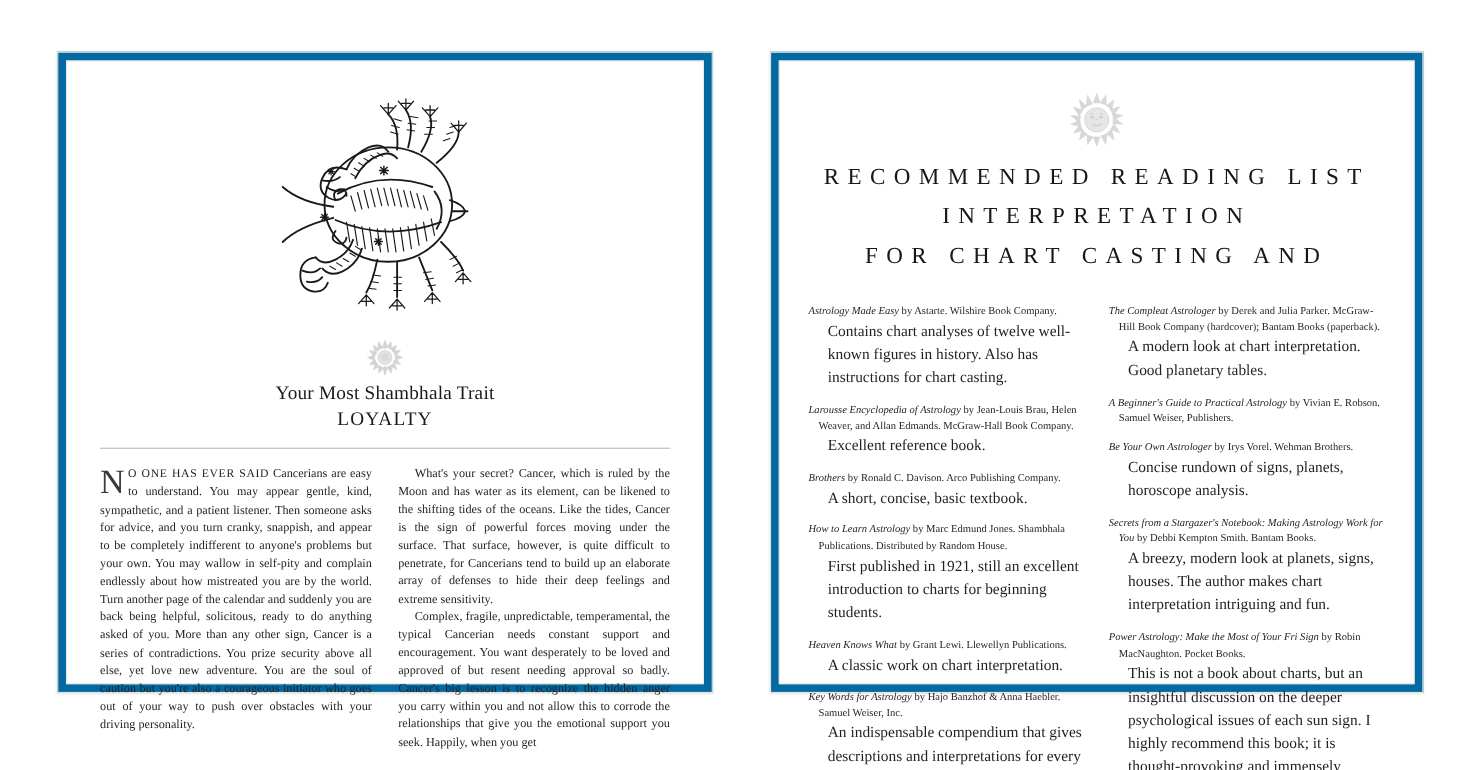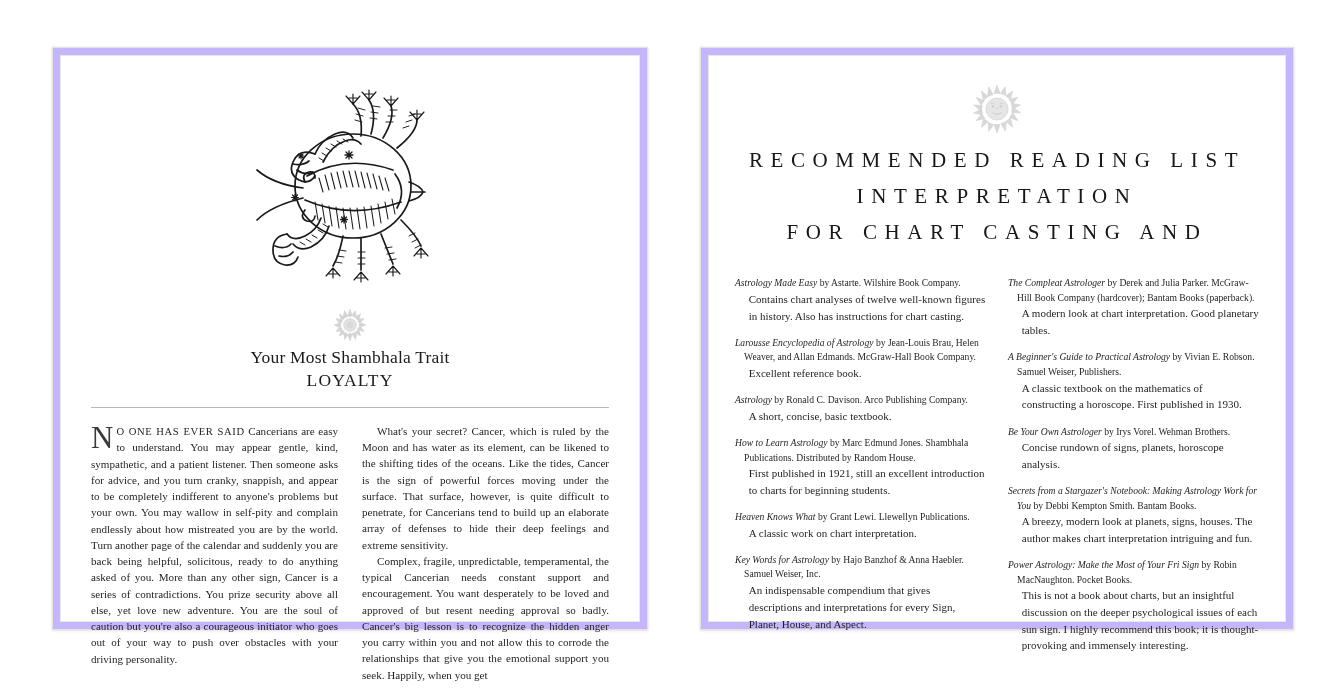--- a/index.html
+++ b/index.html
@@ -18,21 +18,21 @@
   .spread {
     position: relative;
     width: 1344px;
     height: 700px;
     display: flex;
   }
 
   
   .page {
     position: absolute;
-    background: #c4b5fd;
+    background: #0369a1;
     border: 1px solid #e3e3e3;
     box-shadow: 0 1px 3px rgba(0,0,0,0.10), 0 0 0 1px rgba(0,0,0,0.02);
   }
   .page-inner {
     position: absolute;
     top: 7px; left: 7px; right: 7px; bottom: 7px;
     border: 1px solid #e8e8e8;
     background: #ffffff;
   }
 
@@ -157,21 +157,21 @@
   .entry .ref {
     font-size: 9.6px;
     line-height: 1.52;
     color: #1f1f1f;
     text-indent: -0.95em;
     padding-left: 0.95em;
     margin: 0;
   }
   .entry .ref i { font-style: italic; }
   .entry .note {
-    font-size: 11px;
+    font-size: 14px;
     line-height: 1.52;
     color: #1f1f1f;
     margin: 0;
     padding-left: 1.25em;
   }
 </style>
 </head>
 <body>
 
 <div class="spread">
@@ -422,21 +422,21 @@
           <div class="bcol">
             <div class="entry">
               <p class="ref"><i>Astrology Made Easy</i><span> by Astarte. Wilshire Book Company.</span></p>
               <p class="note">Contains chart analyses of twelve well-known figures in history. Also has instructions for chart casting.</p>
             </div>
             <div class="entry">
               <p class="ref"><i>Larousse Encyclopedia of Astrology</i><span> by Jean-Louis Brau, Helen Weaver, and Allan Edmands. McGraw-Hall Book Company.</span></p>
               <p class="note">Excellent reference book.</p>
             </div>
             <div class="entry">
-              <p class="ref"><i>Astrology</i><span> by Ronald C. Davison. Arco Publishing Company.</span></p>
+              <p class="ref"><i>Brothers</i><span> by Ronald C. Davison. Arco Publishing Company.</span></p>
               <p class="note">A short, concise, basic textbook.</p>
             </div>
             <div class="entry">
               <p class="ref"><i>How to Learn Astrology</i><span> by Marc Edmund Jones. Shambhala Publications. Distributed by Random House.</span></p>
               <p class="note">First published in 1921, still an excellent introduction to charts for beginning students.</p>
             </div>
             <div class="entry">
               <p class="ref"><i>Heaven Knows What</i><span> by Grant Lewi. Llewellyn Publications.</span></p>
               <p class="note">A classic work on chart interpretation.</p>
             </div>
@@ -446,21 +446,20 @@
             </div>
           </div>
 
           <div class="bcol">
             <div class="entry">
               <p class="ref"><i>The Compleat Astrologer</i><span> by Derek and Julia Parker. McGraw-Hill Book Company (hardcover); Bantam Books (paperback).</span></p>
               <p class="note">A modern look at chart interpretation. Good planetary tables.</p>
             </div>
             <div class="entry">
               <p class="ref"><i>A Beginner's Guide to Practical Astrology</i><span> by Vivian E. Robson. Samuel Weiser, Publishers.</span></p>
-              <p class="note">A classic textbook on the mathematics of constructing a horoscope. First published in 1930.</p>
             </div>
             <div class="entry">
               <p class="ref"><i>Be Your Own Astrologer</i><span> by Irys Vorel. Wehman Brothers.</span></p>
               <p class="note">Concise rundown of signs, planets, horoscope analysis.</p>
             </div>
             <div class="entry">
               <p class="ref"><i>Secrets from a Stargazer's Notebook: Making Astrology Work for You</i><span> by Debbi Kempton Smith. Bantam Books.</span></p>
               <p class="note">A breezy, modern look at planets, signs, houses. The author makes chart interpretation intriguing and fun.</p>
             </div>
             <div class="entry">

